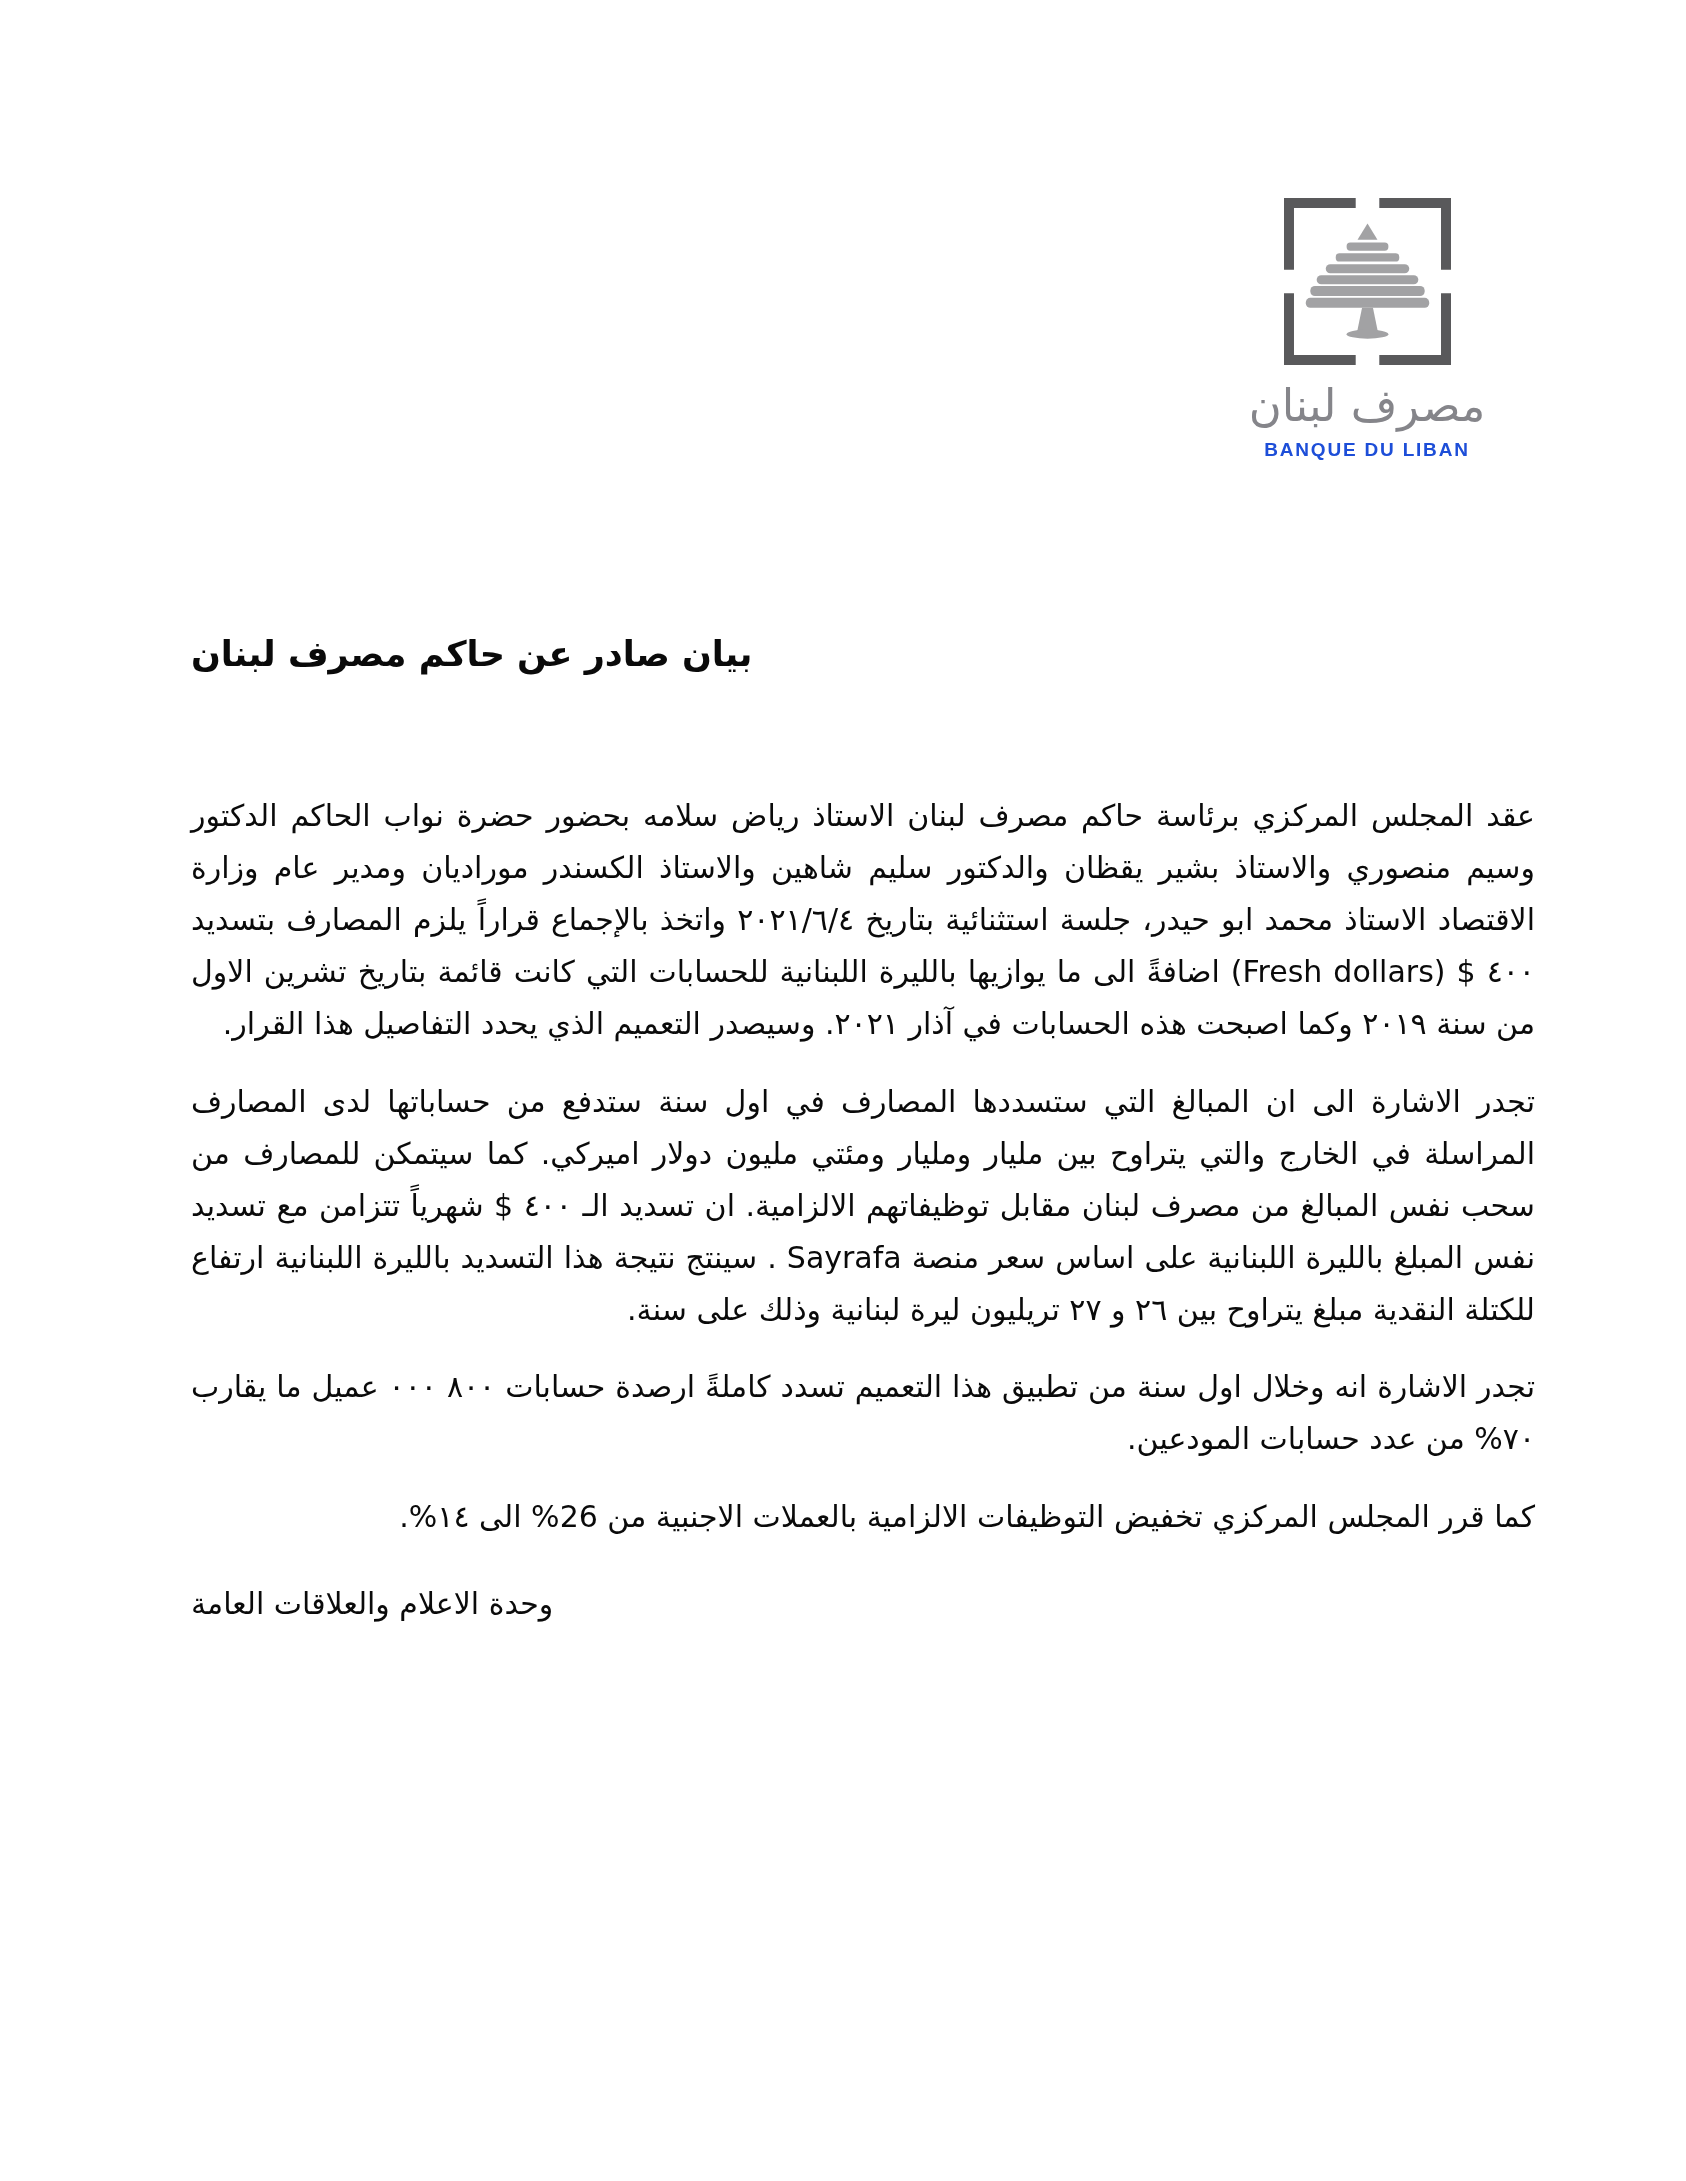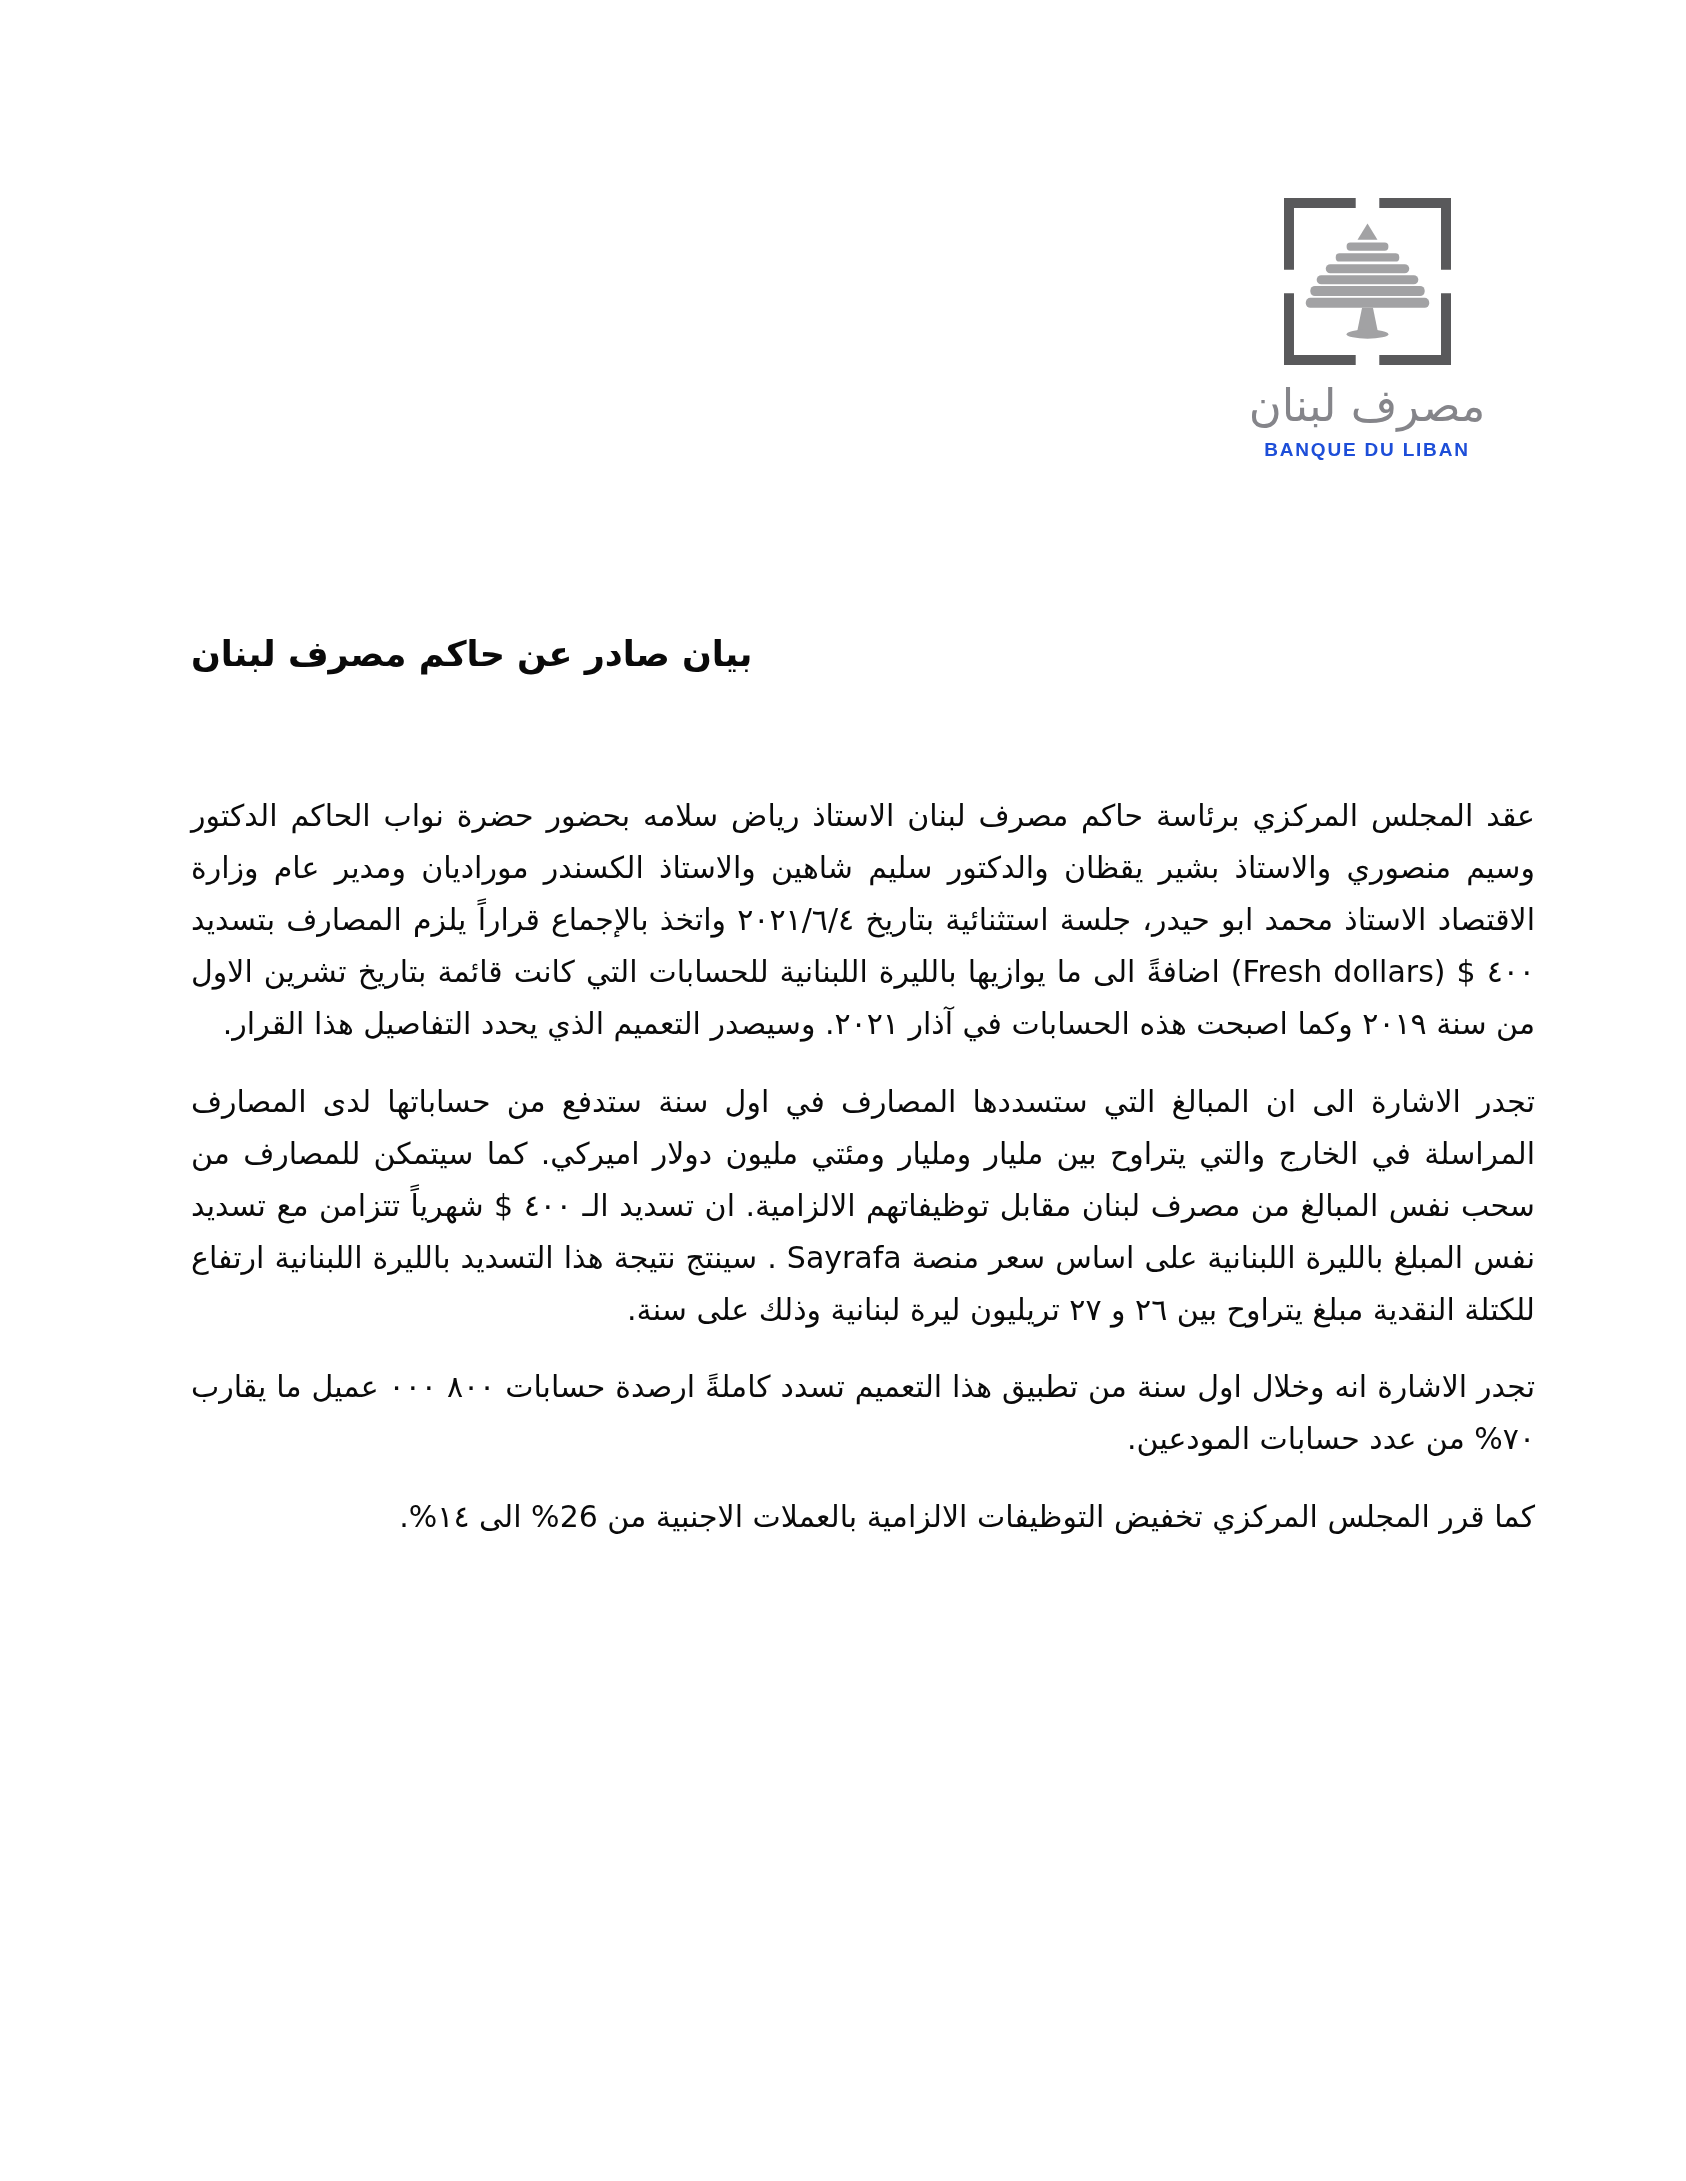--- a/index.html
+++ b/index.html
@@ -122,16 +122,17 @@
 
     <h1 class="doc-title">بيان صادر عن حاكم مصرف لبنان</h1>
 
     <div class="body-text">
       <p>عقد المجلس المركزي برئاسة حاكم مصرف لبنان الاستاذ رياض سلامه بحضور حضرة نواب الحاكم الدكتور وسيم منصوري والاستاذ بشير يقظان والدكتور سليم شاهين والاستاذ الكسندر موراديان ومدير عام وزارة الاقتصاد الاستاذ محمد ابو حيدر، جلسة استثنائية بتاريخ ٢٠٢١/٦/٤ واتخذ بالإجماع قراراً يلزم المصارف بتسديد ٤٠٠ $ (Fresh dollars) اضافةً الى ما يوازيها بالليرة اللبنانية للحسابات التي كانت قائمة بتاريخ تشرين الاول من سنة ٢٠١٩ وكما اصبحت هذه الحسابات في آذار ٢٠٢١. وسيصدر التعميم الذي يحدد التفاصيل هذا القرار.</p>
       <p>تجدر الاشارة الى ان المبالغ التي ستسددها المصارف في اول سنة ستدفع من حساباتها لدى المصارف المراسلة في الخارج والتي يتراوح بين مليار ومليار ومئتي مليون دولار اميركي. كما سيتمكن للمصارف من سحب نفس المبالغ من مصرف لبنان مقابل توظيفاتهم الالزامية. ان تسديد الـ ٤٠٠ $ شهرياً تتزامن مع تسديد نفس المبلغ بالليرة اللبنانية على اساس سعر منصة Sayrafa . سينتج نتيجة هذا التسديد بالليرة اللبنانية ارتفاع للكتلة النقدية مبلغ يتراوح بين ٢٦ و ٢٧ تريليون ليرة لبنانية وذلك على سنة.</p>
       <p>تجدر الاشارة انه وخلال اول سنة من تطبيق هذا التعميم تسدد كاملةً ارصدة حسابات ‪٨٠٠ ٠٠٠‬ عميل ما يقارب ٧٠% من عدد حسابات المودعين.</p>
       <p>كما قرر المجلس المركزي تخفيض التوظيفات الالزامية بالعملات الاجنبية من 26% الى ١٤%.</p>
     </div>
 
+    <div class="signature">وحدة الاعلام والعلاقات العامة</div>
   </div>
 
 </div>
 
 
 </body></html>

